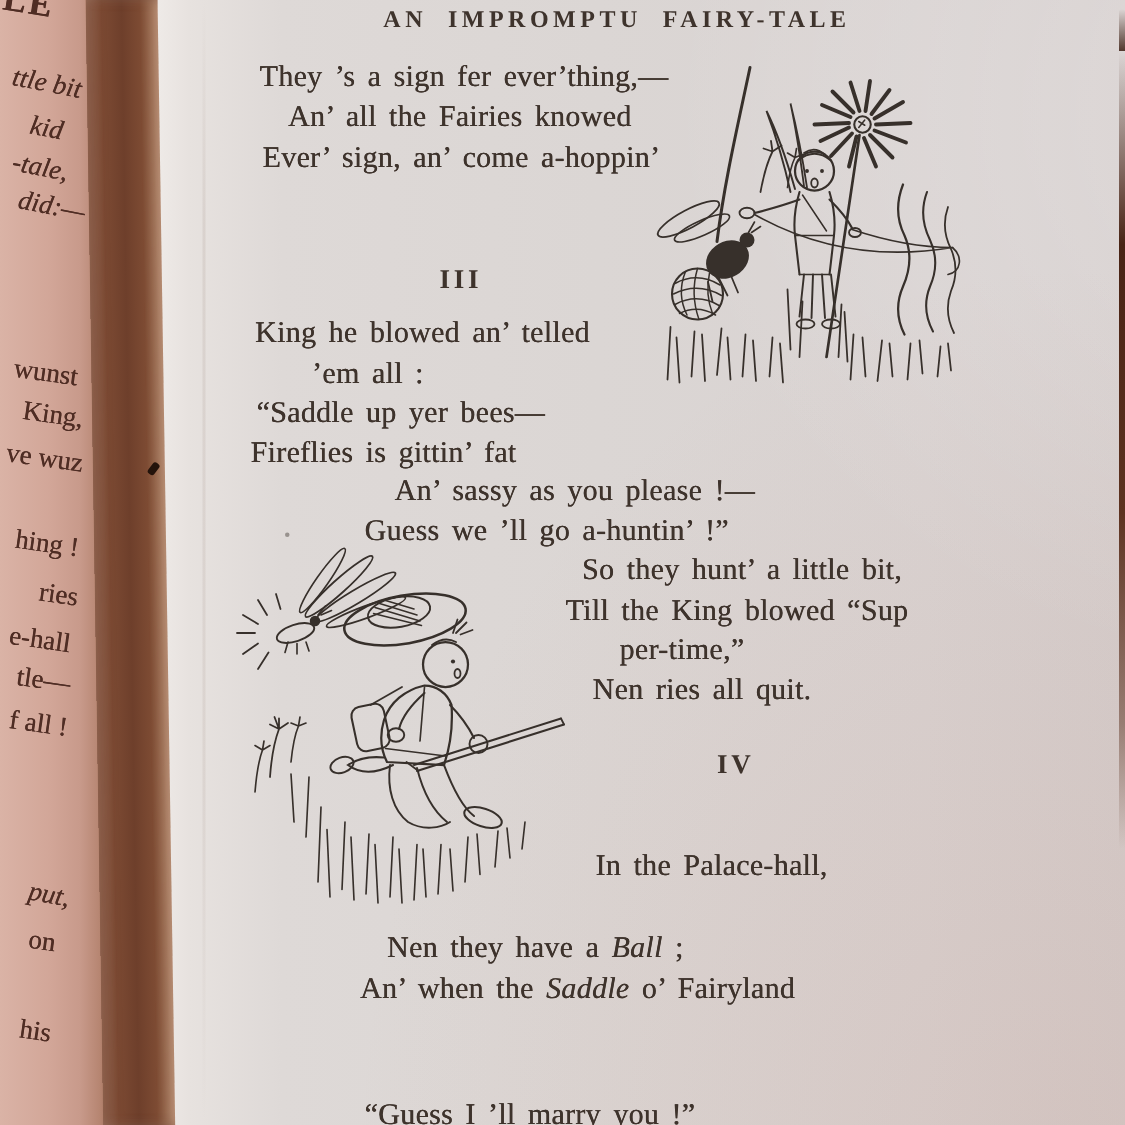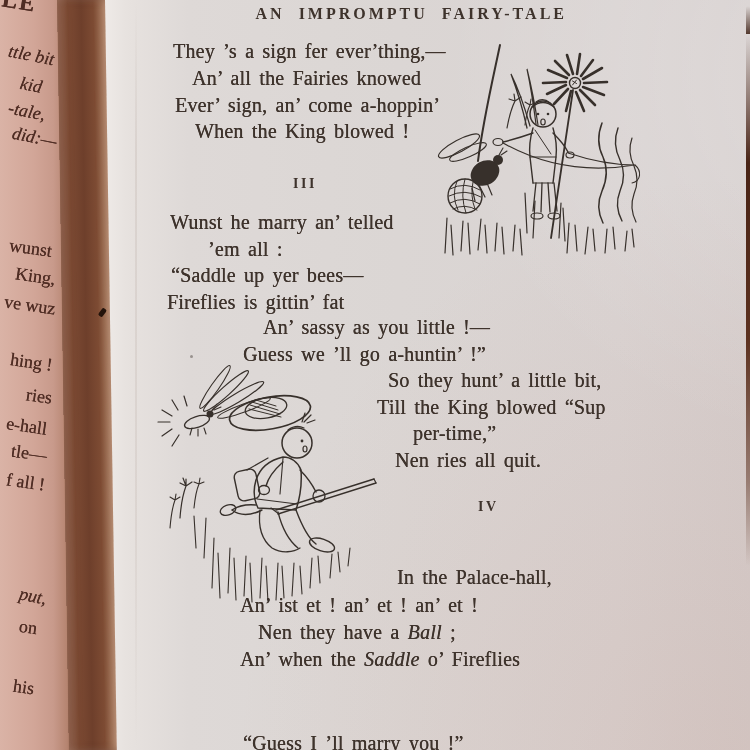--- a/index.html
+++ b/index.html
@@ -31,21 +31,21 @@
     position:absolute;left:129px;top:5px;width:340px;text-align:right;
     font-size:16px;font-weight:bold;letter-spacing:3px;word-spacing:7px;
     color:var(--ink);white-space:nowrap;
   }
   .pl{
     position:absolute;font-size:20px;color:var(--ink);white-space:nowrap;
     letter-spacing:0.2px;word-spacing:3px;text-shadow:0.2px 0 0 currentColor;
   }
   .pl .em{font-style:italic;}
   .section{
-    position:absolute;font-size:14px;font-weight:bold;letter-spacing:2.5px;
+    position:absolute;font-size:18px;font-weight:bold;letter-spacing:2.5px;
     color:var(--ink);
   }
   .dot-speck{position:absolute;width:3px;height:3px;border-radius:50%;
     background:rgba(95,88,82,0.55);}
 
   
   .prev-page{
     position:absolute;left:0;top:0;width:74px;height:750px;z-index:2;overflow:hidden;
     background:linear-gradient(90deg,#dab3a6 0%,#d2a698 45%,#c89a8b 72%,#b68571 90%,#a06f5a 100%);
   }
@@ -82,41 +82,39 @@
 
 <div class="photo">
 
   <div class="main-page">
 
     <div class="title">AN IMPROMPTU FAIRY-TALE</div>
 
     <div class="pl" style="left:75px;top:40px">They ’s a sign fer ever’thing,—</div>
     <div class="pl" style="left:94px;top:67px">An’ all the Fairies knowed</div>
     <div class="pl" style="left:77px;top:94px">Ever’ sign, an’ come a-hoppin’</div>
-    <div class="pl" style="left:97px;top:120px">When the King blowed !</div>
 
     <div class="section" style="left:195px;top:176px">III</div>
 
-    <div class="pl" style="left:72px;top:211px">Wunst he marry an’ telled</div>
+    <div class="pl" style="left:72px;top:211px">King he blowed an’ telled</div>
     <div class="pl" style="left:110px;top:238px">’em all :</div>
     <div class="pl" style="left:73px;top:264px">“Saddle up yer bees—</div>
     <div class="pl" style="left:69px;top:291px">Fireflies is gittin’ fat</div>
-    <div class="pl" style="left:165px;top:316px">An’ sassy as you little !—</div>
+    <div class="pl" style="left:165px;top:316px">An’ sassy as you please !—</div>
     <div class="pl" style="left:145px;top:343px">Guess we ’ll go a-huntin’ !”</div>
     <div class="pl" style="left:290px;top:369px">So they hunt’ a little bit,</div>
     <div class="pl" style="left:279px;top:396px">Till the King blowed “Sup</div>
     <div class="pl" style="left:315px;top:422px">per-time,”</div>
     <div class="pl" style="left:297px;top:449px">Nen ries all quit.</div>
 
     <div class="section" style="left:380px;top:499px">IV</div>
 
     <div class="pl" style="left:299px;top:566px">In the Palace-hall,</div>
-    <div class="pl" style="left:142px;top:594px">An’ ist et ! an’ et ! an’ et !</div>
     <div class="pl" style="left:160px;top:621px"><span>Nen they have a </span><span class="em">Ball</span><span> ;</span></div>
-    <div class="pl" style="left:142px;top:648px"><span>An’ when the </span><span class="em">Saddle</span><span> o’ Fireflies</span></div>
+    <div class="pl" style="left:142px;top:648px"><span>An’ when the </span><span class="em">Saddle</span><span> o’ Fairyland</span></div>
     <div class="pl" style="left:145px;top:732px">“Guess I ’ll marry you !”</div>
 
     <div class="dot-speck" style="left:92px;top:355px"></div>
 
     <div class="illo" style="left:339px;top:33px;width:210px;height:225px">
       <svg viewBox="0 0 210 225">
         <g stroke="#37302b" fill="none" stroke-linecap="round">
           <path d="M63,12 C55,50 46,88 41,128" stroke-width="2"></path>
 
           <g stroke-width="2.6">

